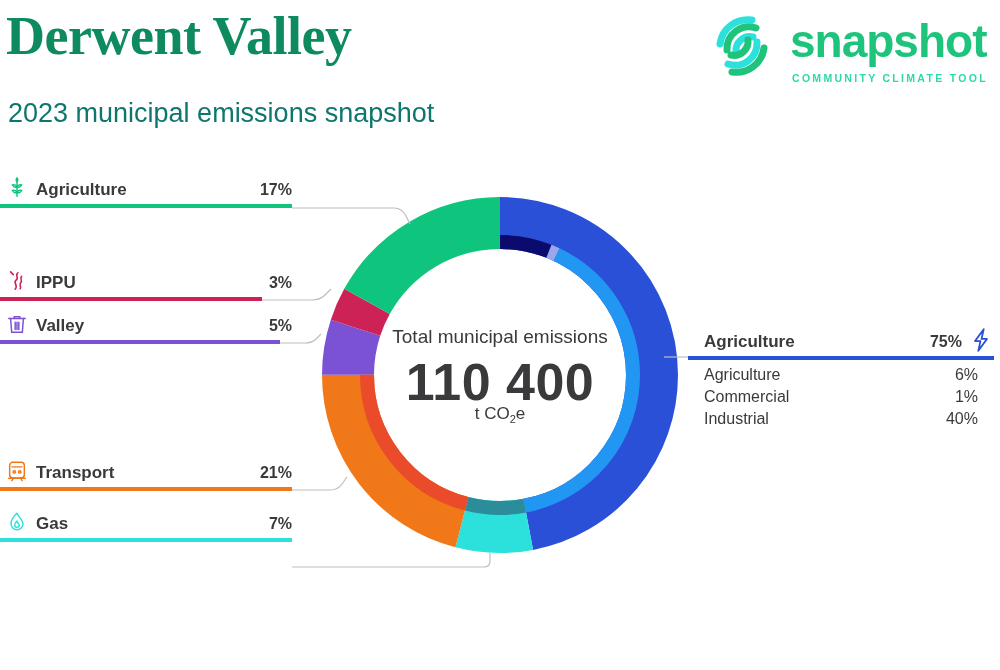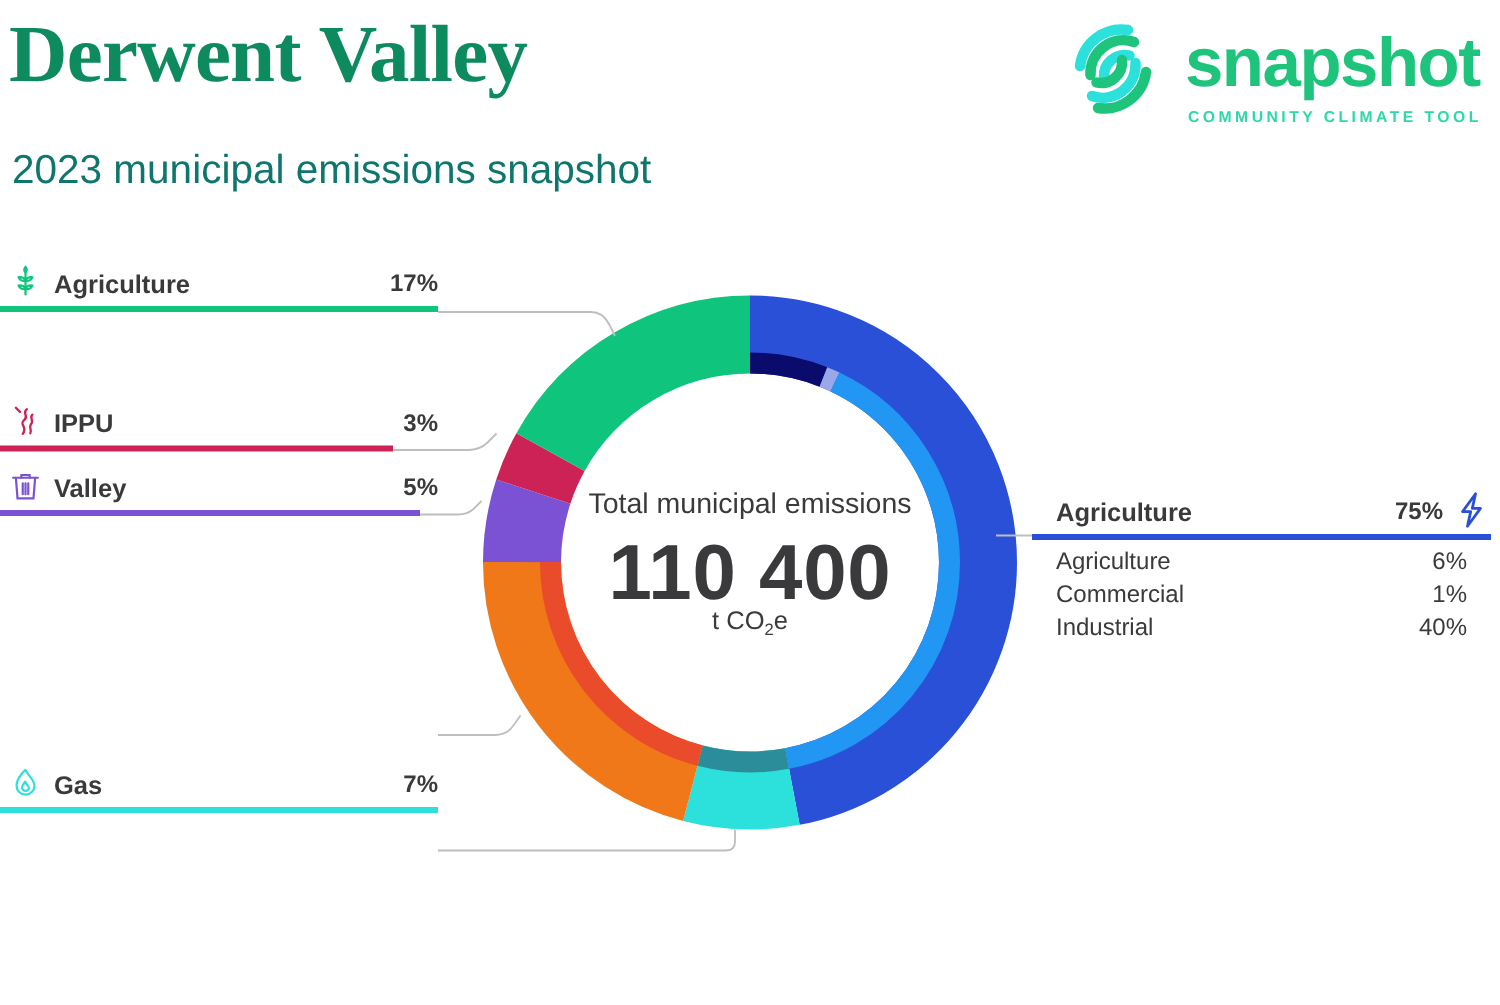--- a/index.html
+++ b/index.html
@@ -202,20 +202,37 @@
           <path d="M5 6 L6.2 21 H17.8 L19 6"></path>
           <path d="M10 10 V18 M12 10 V18 M14 10 V18"></path>
         </g>
       </svg>
       <span class="legend-name">Valley</span>
       <span class="legend-pct">5%</span>
     </div>
     <div class="legend-bar" style="width:280px;background:#7B52D4;"></div>
   </div>
 
+  <div class="legend-item" style="top:461px;">
+    <div class="legend-row">
+      <svg class="legend-icon" viewBox="0 0 24 24">
+        <g fill="none" stroke="#F07818" stroke-width="1.6" stroke-linecap="round">
+          <rect x="4" y="2.5" width="16" height="17" rx="3.5"></rect>
+          <path d="M6.5 7.5 H17.5"></path>
+          <circle cx="9" cy="13" r="1.3"></circle>
+          <circle cx="15" cy="13" r="1.3"></circle>
+          <path d="M3 20 H21"></path>
+          <path d="M8 20 L6.5 22.5 M16 20 L17.5 22.5"></path>
+        </g>
+      </svg>
+      <span class="legend-name">Transport</span>
+      <span class="legend-pct">21%</span>
+    </div>
+    <div class="legend-bar" style="width:292px;background:#F07818;"></div>
+  </div>
 
   <div class="legend-item" style="top:512px;">
     <div class="legend-row">
       <svg class="legend-icon" viewBox="0 0 24 24">
         <g fill="none" stroke="#2CE0DC" stroke-width="1.6" stroke-linecap="round" stroke-linejoin="round">
           <path d="M12 2.5 C12 2.5 5.5 8 5.5 14 A6.5 6.5 0 0 0 18.5 14 C18.5 9.5 14 7 12 2.5 Z"></path>
           <path d="M12 11 C12 11 9.5 13.5 9.5 15.8 A2.6 2.6 0 0 0 14.5 15.8 C14.5 13.8 12 12.8 12 11 Z"></path>
         </g>
       </svg>
       <span class="legend-name">Gas</span>

